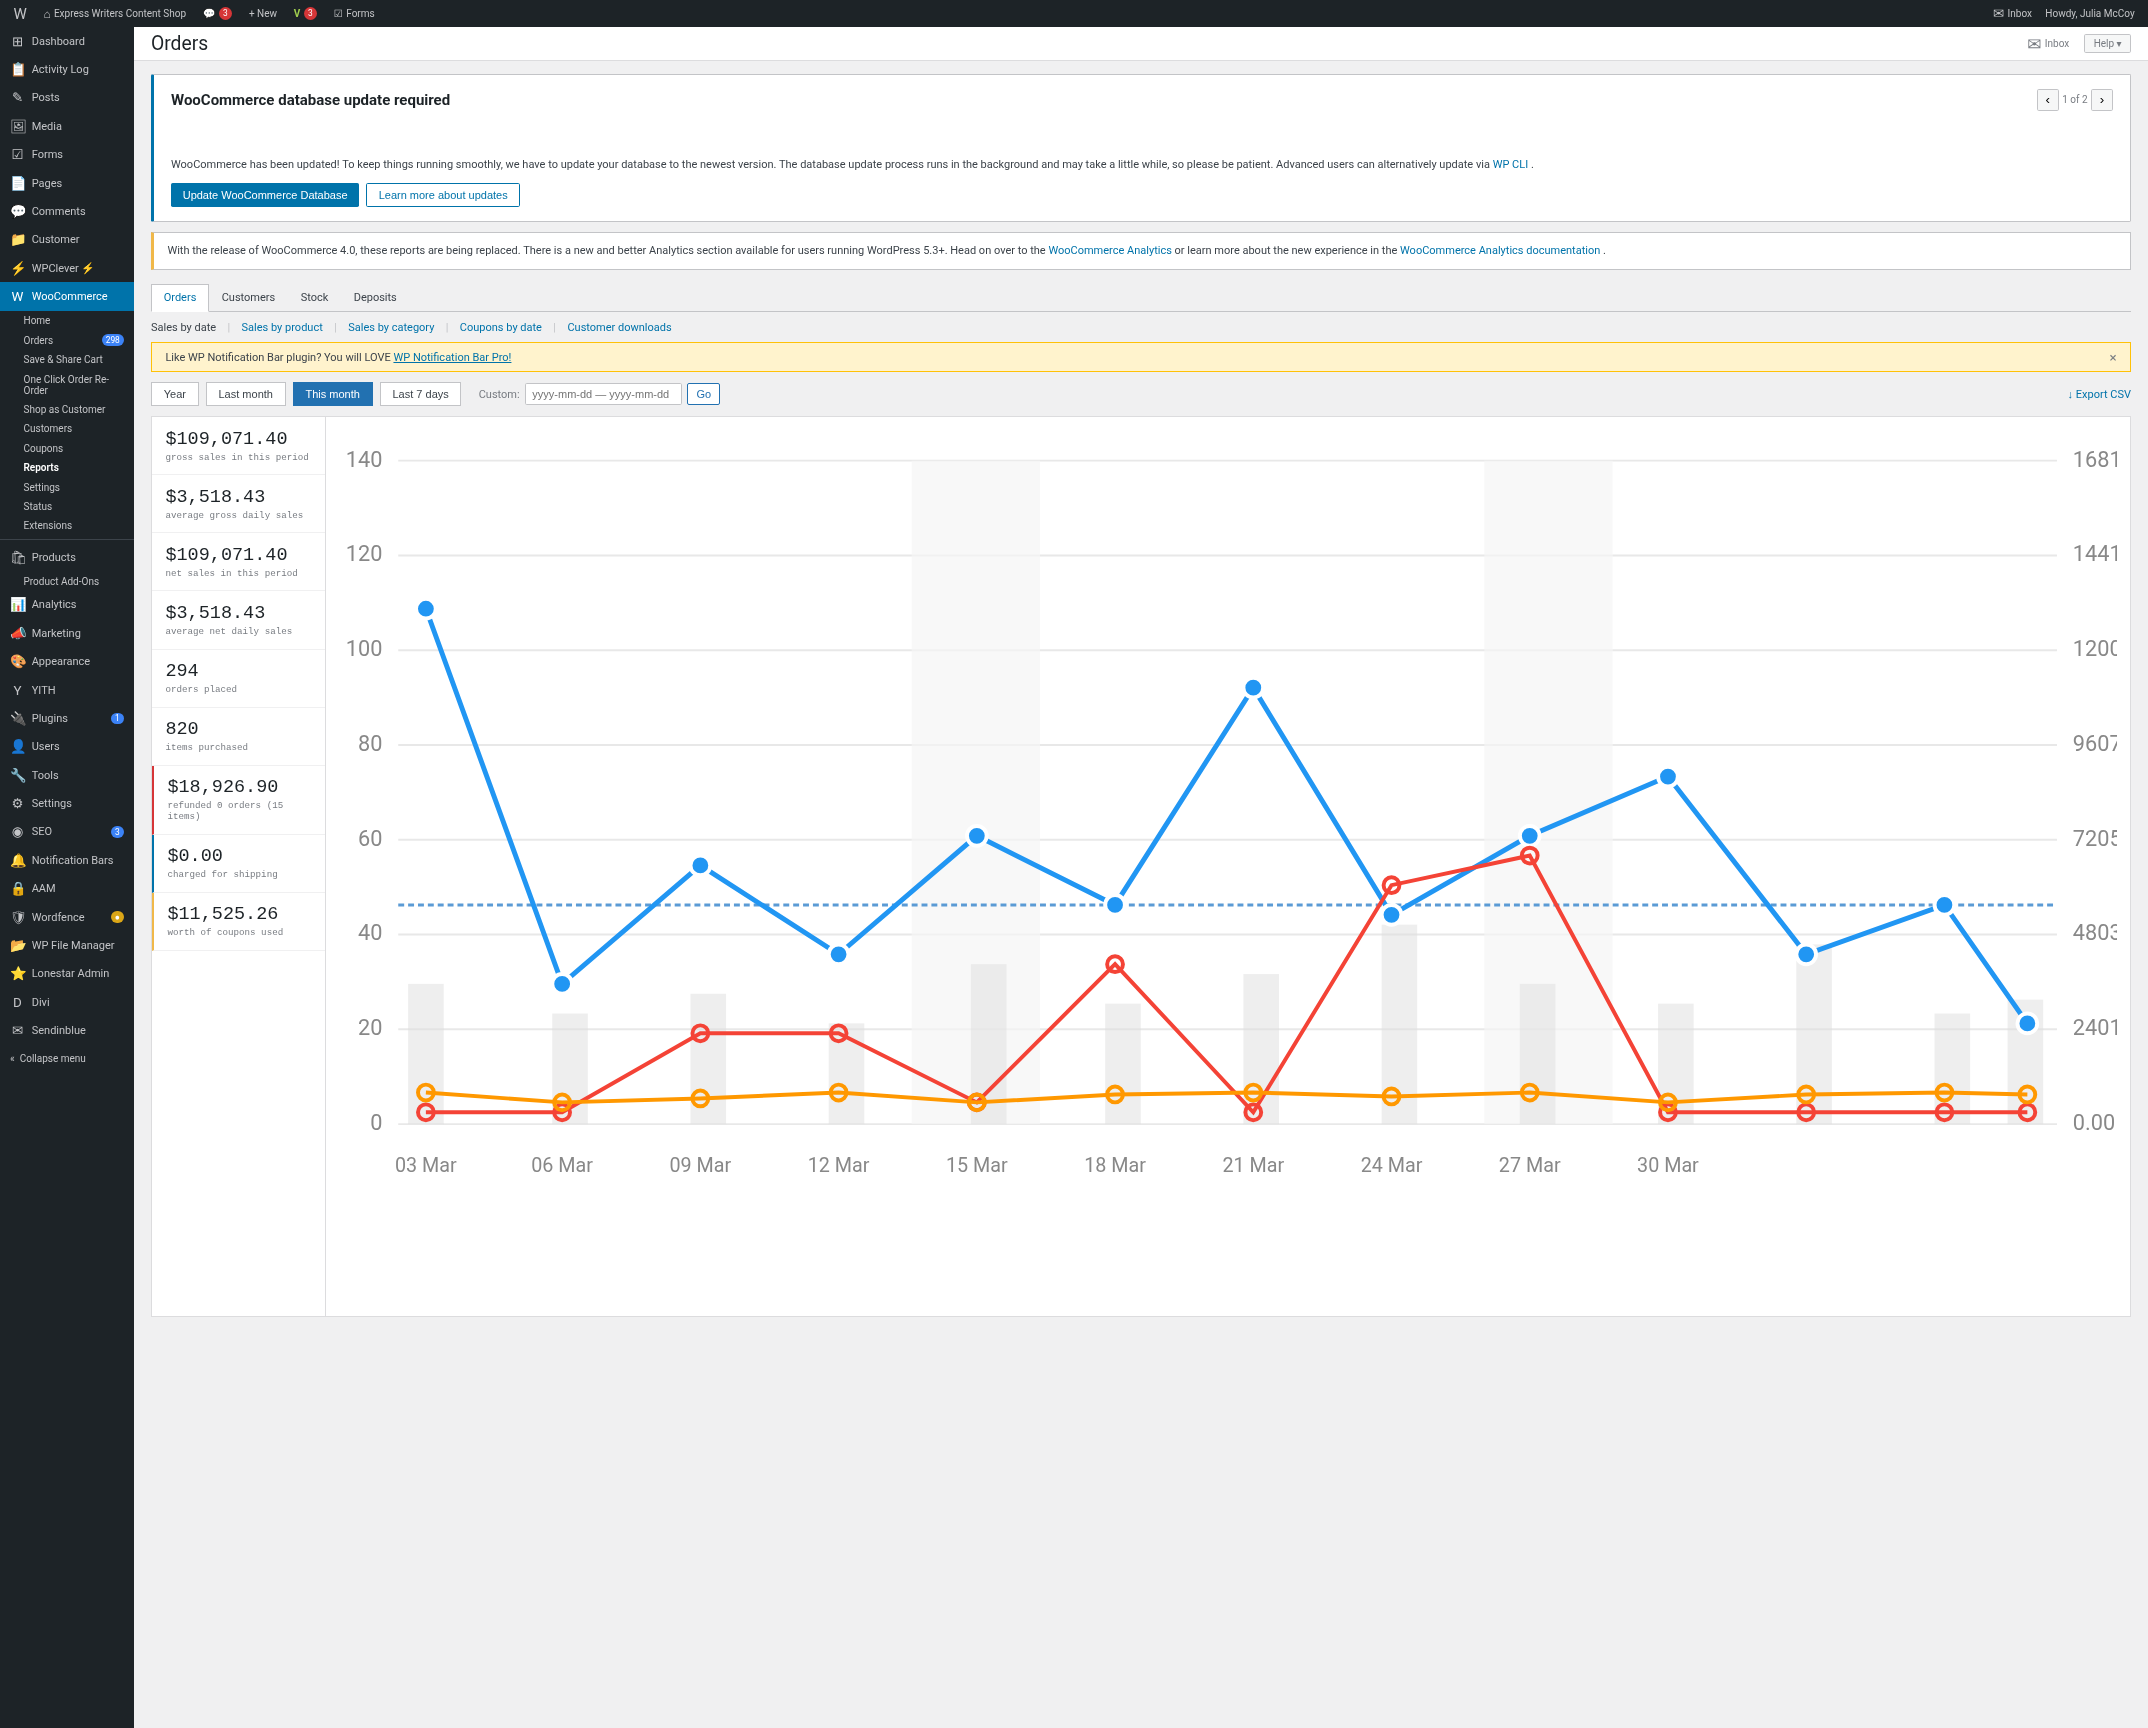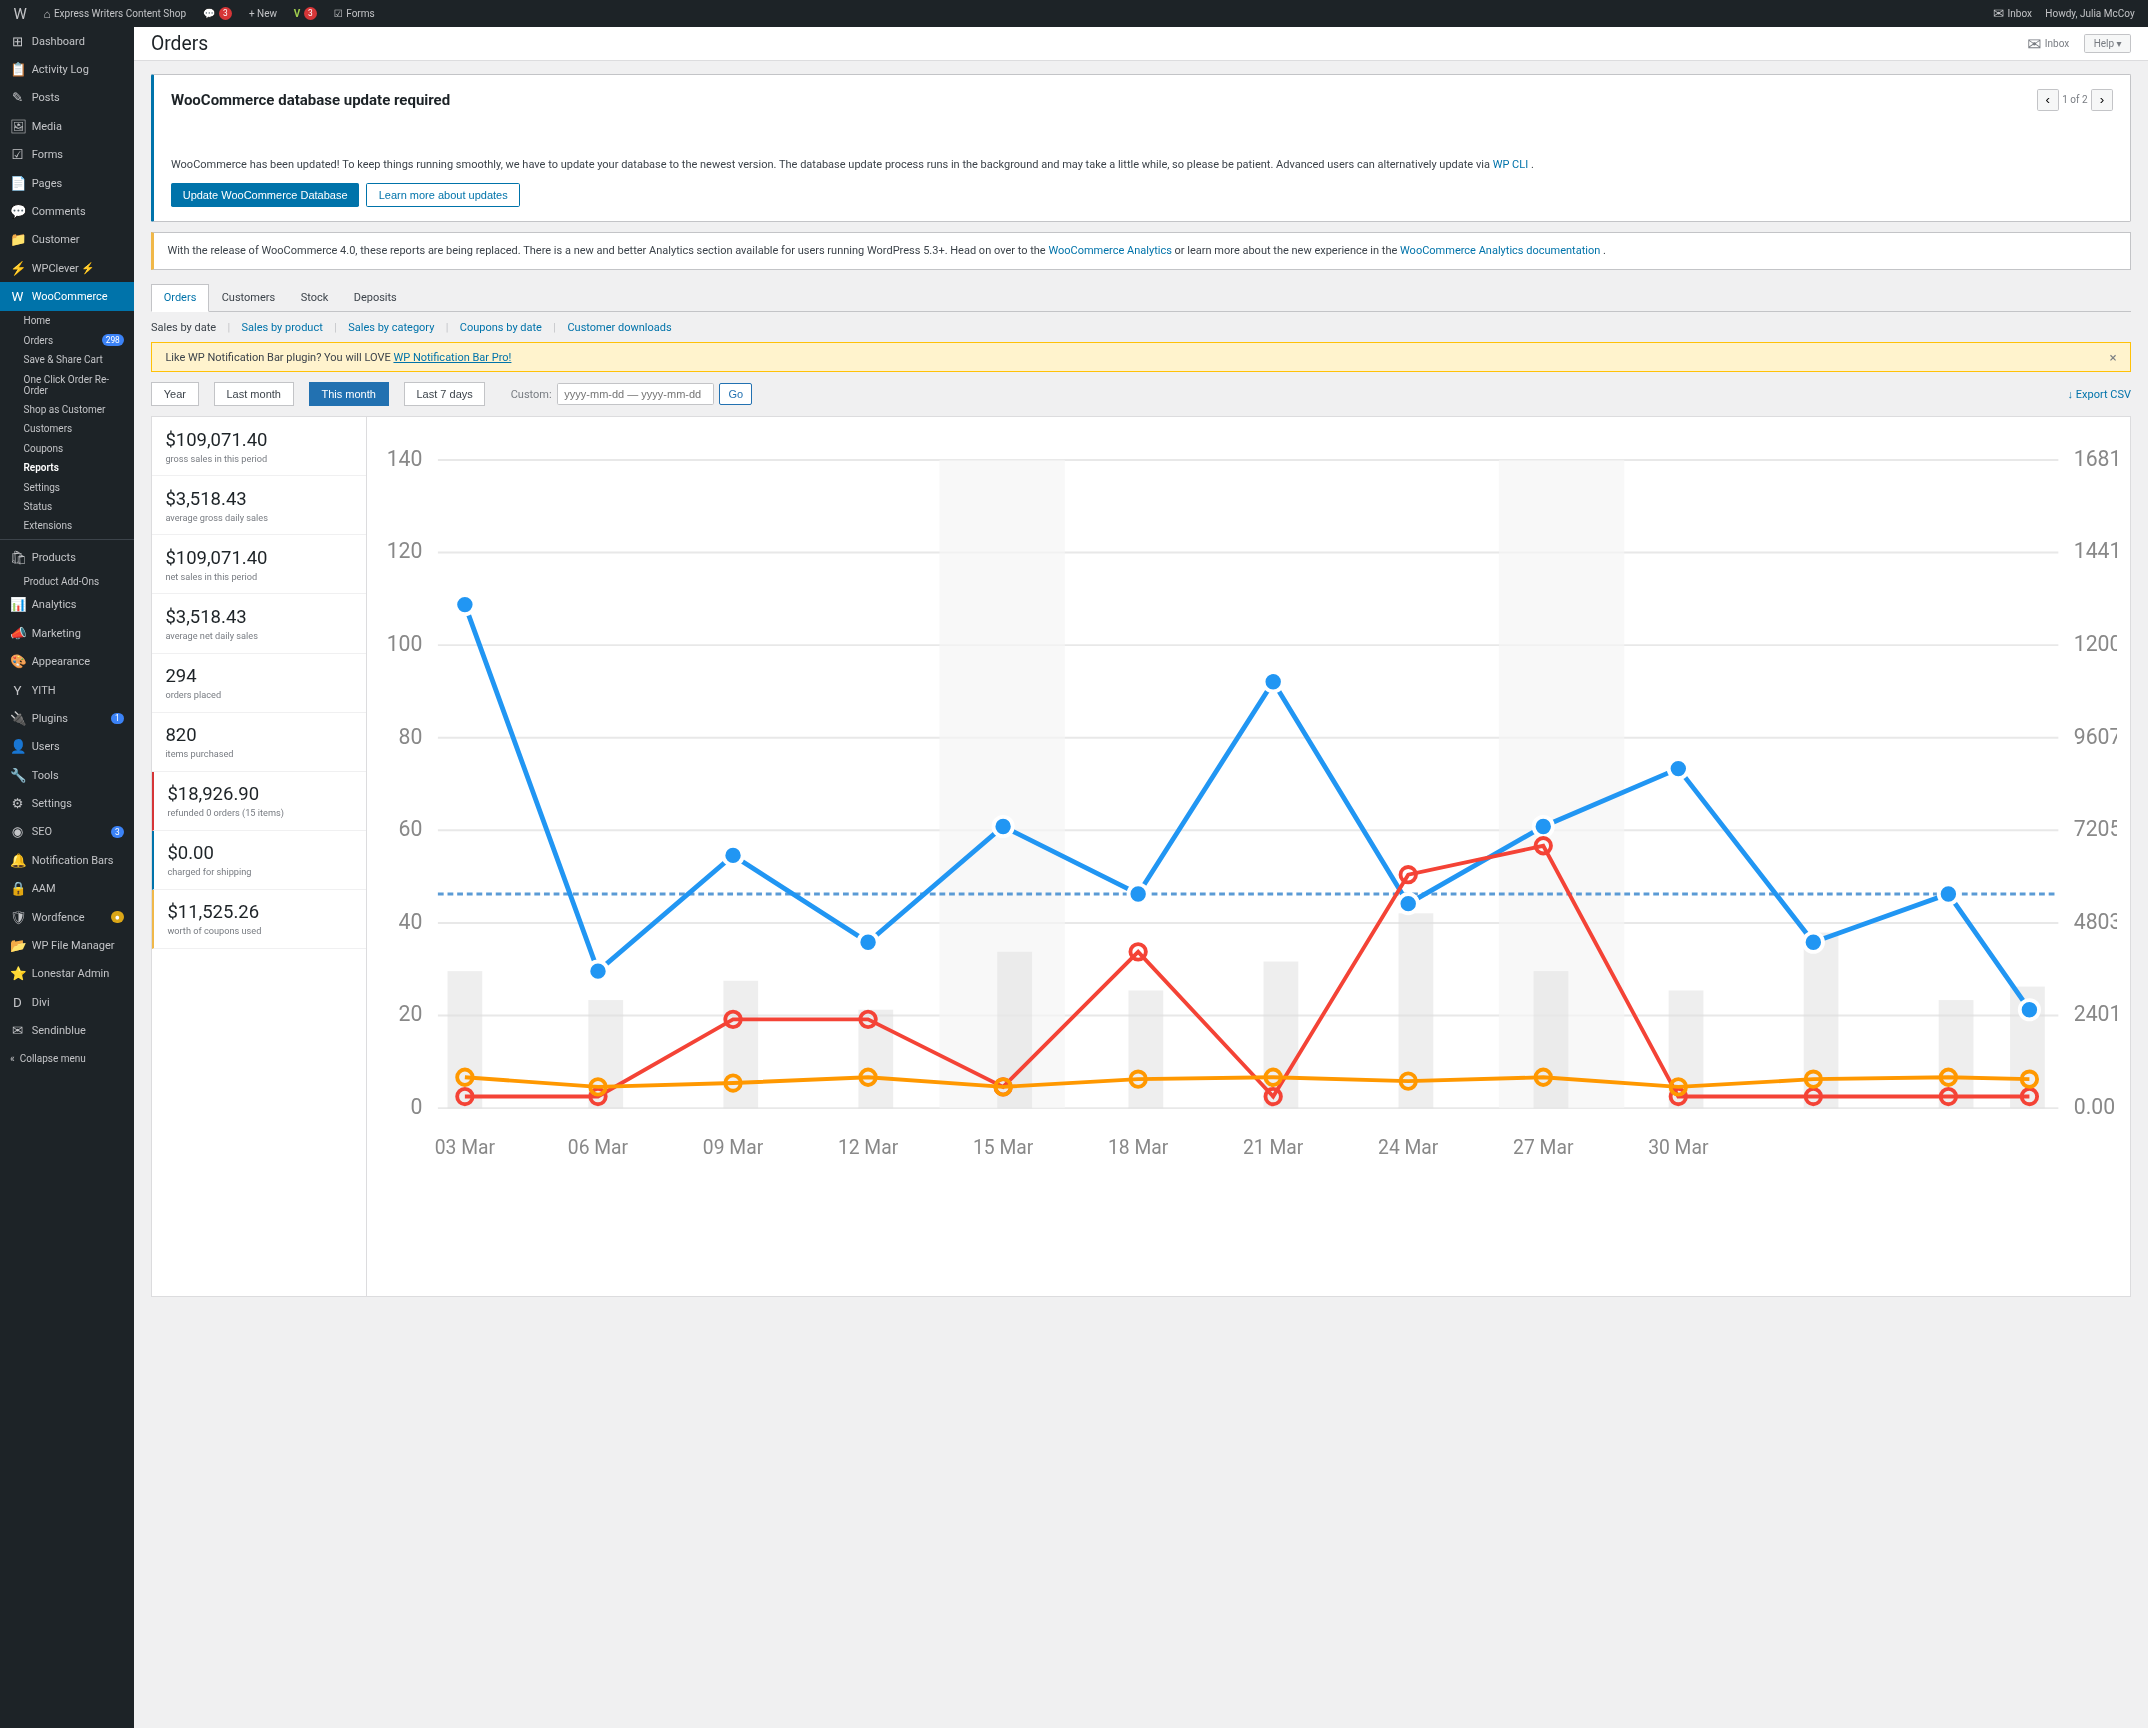--- a/index.html
+++ b/index.html
@@ -148,21 +148,21 @@
       padding: 6.7px 13.4px; margin: 6.7px 17px 0;
       display: flex; align-items: center; justify-content: space-between;
       font-size: 11px;
     }
     .plugin-notice a { color: #0073aa; }
     .plugin-notice-close { cursor: pointer; color: #787c82; font-size: 13.4px; }
 
     
     .period-selector {
       margin: 10px 17px 0;
-      display: flex; align-items: center; gap: 16px;
+      display: flex; align-items: center; gap: 8px;
     }
     .period-btn {
       padding: 5px 11.7px; border: 0.8px solid #c3c4c7; background: #fff;
       cursor: pointer; font-size: 11px; color: #3c434a; margin-right: -0.8px;
     }
     .period-btn.active {
       background: #2271b1; color: #fff; border-color: #2271b1; z-index: 2;
     }
     .custom-range {
       display: flex; align-items: center; gap: 5px; margin-left: 10px; font-size: 11px; color: #787c82;
@@ -180,21 +180,21 @@
     }
 
     
     .reports-area {
       display: flex; margin: 10px 17px 0; gap: 0;
       background: #fff; border: 0.8px solid #dcdcde;
     }
 
     
     .stats-panel {
-      width: 215px; flex-shrink: 0; border-right: 0.8px solid #dcdcde;
+      width: 174px; flex-shrink: 0; border-right: 0.8px solid #dcdcde; font-family: Liberation Mono, monospace;
     }
     .stat-item {
       padding: 11.7px 13.4px; border-bottom: 0.8px solid #f0f0f1;
     }
     .stat-item.refund { border-left: 2.5px solid #d63638; }
     .stat-item.shipping { border-left: 2.5px solid #0073aa; }
     .stat-item.coupons { border-left: 2.5px solid #f0b849; }
     .stat-value { font-size: 18.5px; font-weight: 400; color: #1d2327; }
     .stat-label { font-size: 9.2px; color: #787c82; margin-top: 1.7px; }
 

